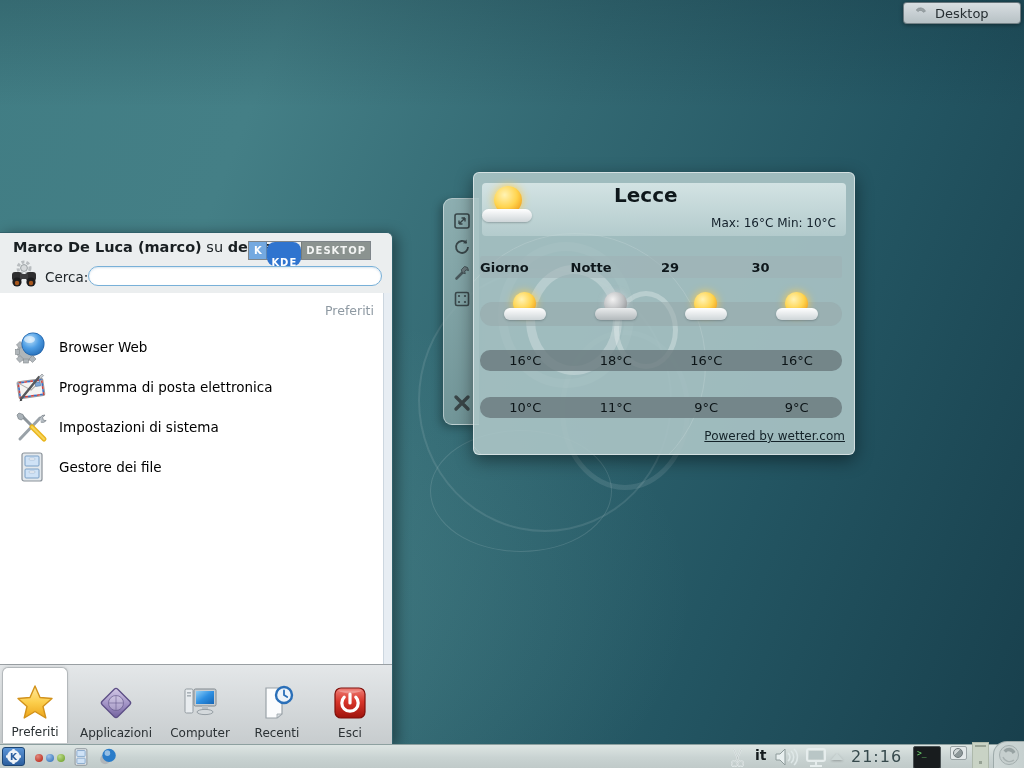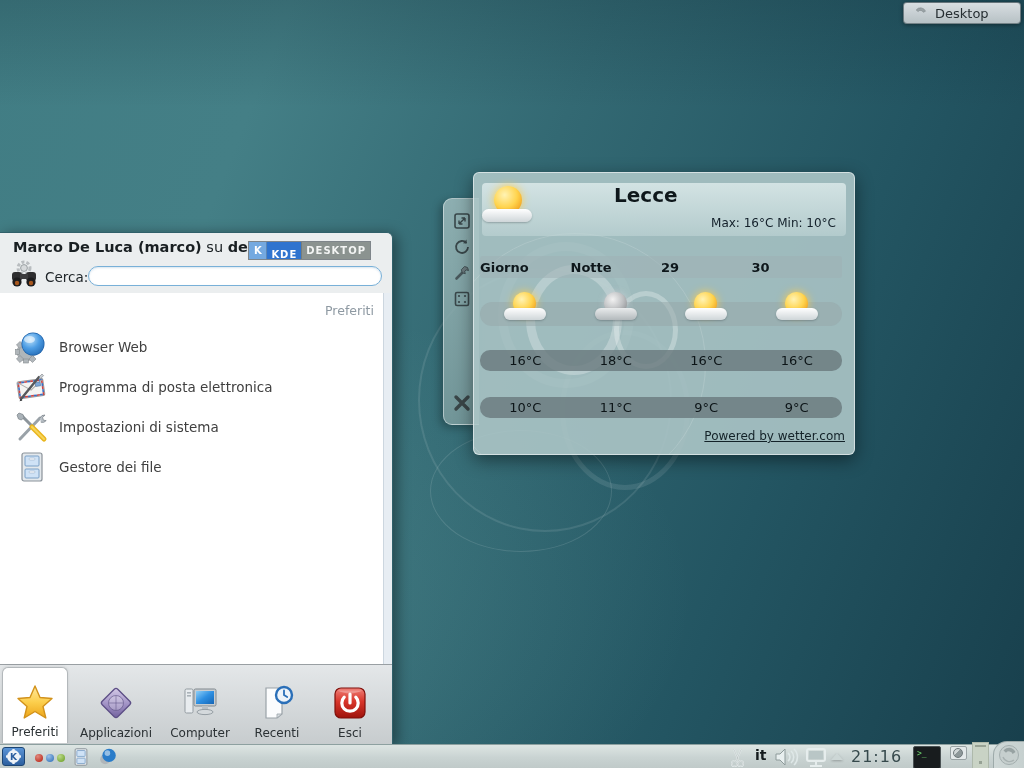--- a/index.html
+++ b/index.html
@@ -75,34 +75,34 @@
   
   .kickoff{position:absolute;left:0;top:232px;width:393px;height:513px;
     background:#ebeeef;border:1px solid #30606a;border-left:none;border-radius:0 6px 0 0;
     box-shadow:4px 2px 14px rgba(0,0,0,.40);box-sizing:border-box;}
   .k-title{position:absolute;left:13px;top:6px;font-size:14.5px;color:#191f22;}
   .k-title b{font-weight:bold;text-align:right;}
   .k-badge{position:absolute;right:21px;top:8px;height:17px;display:flex;align-items:stretch;
     border:1px solid #7e858a;font-size:10px;font-weight:bold;letter-spacing:1px;line-height:17px;}
   .k-badge .bicon{width:17px;background:#74a9e0;display:flex;align-items:center;justify-content:center;
     color:#fff;font-size:10px;letter-spacing:0;border-right:1px solid #5c87b5;}
-  .k-badge .bkde{background:#2f74cf;color:#fff;padding:4px 4px;}
+  .k-badge .bkde{background:#2f74cf;color:#fff;padding:12px 4px;border-radius:8px;}
   .k-badge .bdesk{background:#8b9390;color:#f2f4f3;padding:0 4px;border-left:1px solid #767d7a;}
   .k-search-icon{position:absolute;left:8px;top:26px;width:32px;height:32px;}
   .k-search-label{position:absolute;left:45px;top:36px;font-size:13.5px;color:#20262a;}
   .k-search{position:absolute;left:88px;top:33px;width:276px;height:18px;
     background:#fff;border:1px solid #78b0d8;border-radius:10px;outline:none;
     padding:0 8px;font-size:13px;color:#222;box-shadow:inset 0 1px 2px rgba(100,150,190,.25);}
   .k-list{position:absolute;left:0;top:60px;width:391px;height:374px;background:#fff;}
   .k-scroll{position:absolute;right:0;top:0;width:7px;height:100%;
     background:#e7edf3;border-left:1px solid #ccd6df;}
   .k-section{position:absolute;right:17px;top:10px;font-size:12.5px;color:#8e99a2;}
   .k-item{position:absolute;left:0;width:384px;height:40px;display:flex;align-items:center;cursor:pointer;}
   .k-item .ic{width:34px;height:34px;margin-left:15px;flex:none;}
-  .k-item .lbl{margin-left:10px;font-size:13.5px;color:#404040;}
+  .k-item .lbl{margin-left:10px;font-size:13.5px;color:#000000;}
   .k-tabs{position:absolute;left:0;bottom:0;width:100%;height:79px;
     background:linear-gradient(180deg,#e4e7e9,#c7ccce);border-top:1px solid #999fa3;
     border-radius:0 0 0 0;}
   .k-tab{position:absolute;top:3px;height:76px;display:flex;flex-direction:column;
     align-items:center;justify-content:flex-end;padding-bottom:4px;box-sizing:border-box;cursor:pointer;}
   .k-tab .tlbl{font-size:12px;color:#2b3134;margin-top:2px;}
   .k-tab .tic{width:38px;height:38px;margin-bottom:2px;}
   .k-tab.active{top:2px;background:#fff;border:1px solid #b3b8bb;border-bottom:none;
     border-radius:6px 6px 0 0;box-shadow:0 -1px 3px rgba(0,0,0,.08);}
   

